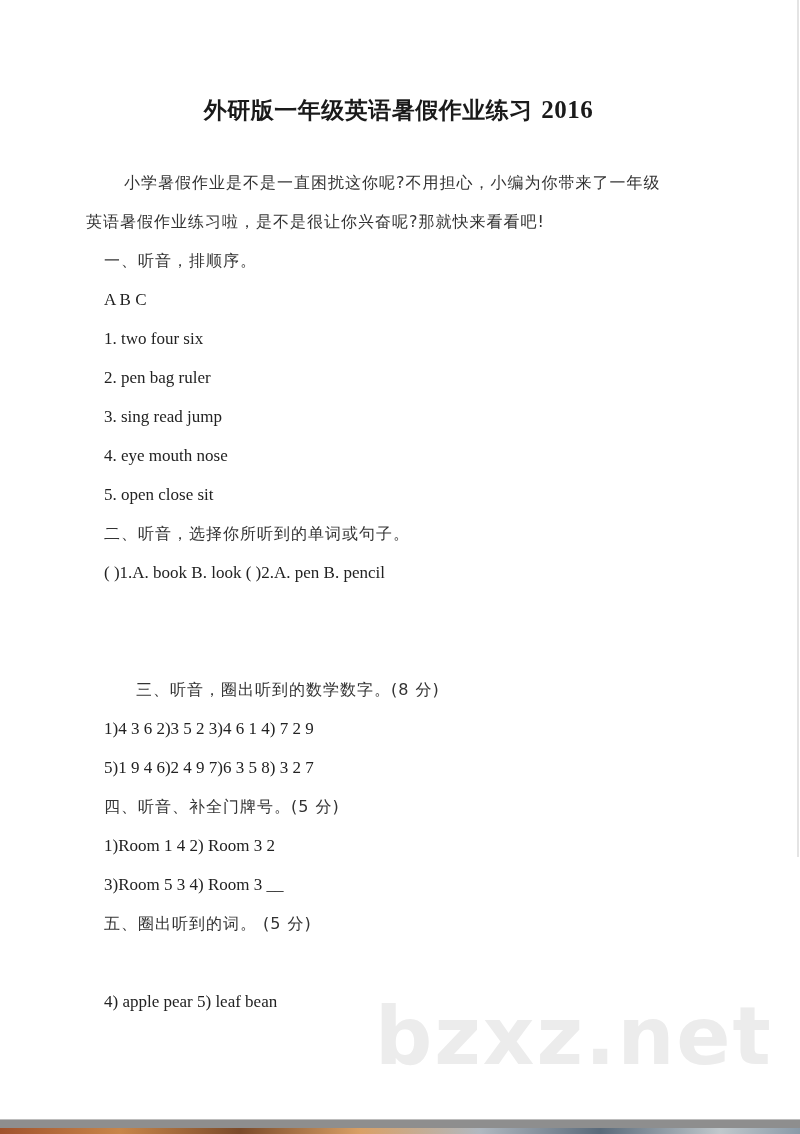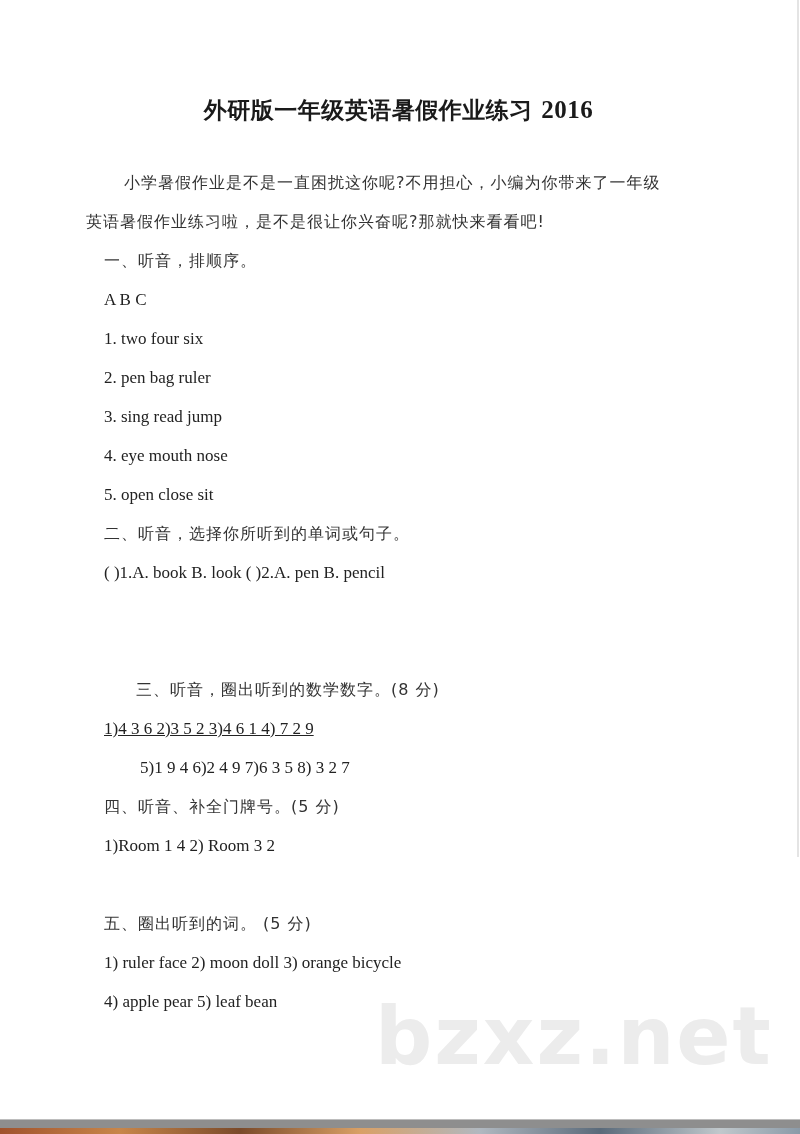--- a/index.html
+++ b/index.html
@@ -57,27 +57,27 @@
   <div class="line" style="left:104px; top:328px;">1. two four six</div>
   <div class="line" style="left:104px; top:367px;">2. pen bag ruler</div>
   <div class="line" style="left:104px; top:406px;">3. sing read jump</div>
   <div class="line" style="left:104px; top:445px;text-align:right;">4. eye mouth nose</div>
   <div class="line" style="left:104px; top:484px;">5. open close sit</div>
 
   <div class="line cn" style="left:104px; top:523px;">二、听音，选择你所听到的单词或句子。</div>
   <div class="line" style="left:104px; top:562px;">( )1.A. book B. look ( )2.A. pen B. pencil</div>
 
   <div class="line cn" style="left:104px; top:679px;margin-left:32px;">三、听音，圈出听到的数学数字。(8 分)</div>
-  <div class="line" style="left:104px; top:718px;text-decoration:underline;">1)4 3 6 2)3 5 2 3)4 6 1 4) 7 2 9</div>
-  <div class="line" style="left:104px; top:757px;margin-left:36px;">5)1 9 4 6)2 4 9 7)6 3 5 8) 3 2 7</div>
+  <div class="line" style="left:104px; top:718px;">1)4 3 6 2)3 5 2 3)4 6 1 4) 7 2 9</div>
+  <div class="line" style="left:104px; top:757px;">5)1 9 4 6)2 4 9 7)6 3 5 8) 3 2 7</div>
 
   <div class="line cn" style="left:104px; top:796px;">四、听音、补全门牌号。(5 分)</div>
   <div class="line" style="left:104px; top:835px;text-align:right;">1)Room 1 4 2) Room 3 2</div>
+  <div class="line" style="left:104px; top:874px;">3)Room 5 3 4) Room 3 __</div>
 
   <div class="line cn" style="left:104px; top:913px;">五、圈出听到的词。 (5 分)</div>
-  <div class="line" style="left:104px; top:952px;">1) ruler face 2) moon doll 3) orange bicycle</div>
   <div class="line" style="left:104px; top:991px;">4) apple pear 5) leaf bean</div>
 
   <div class="watermark">bzxz.net</div>
 </div>
 
 <div class="hscroll"></div>
 <div class="photo-strip"></div>
 
 </body></html>

